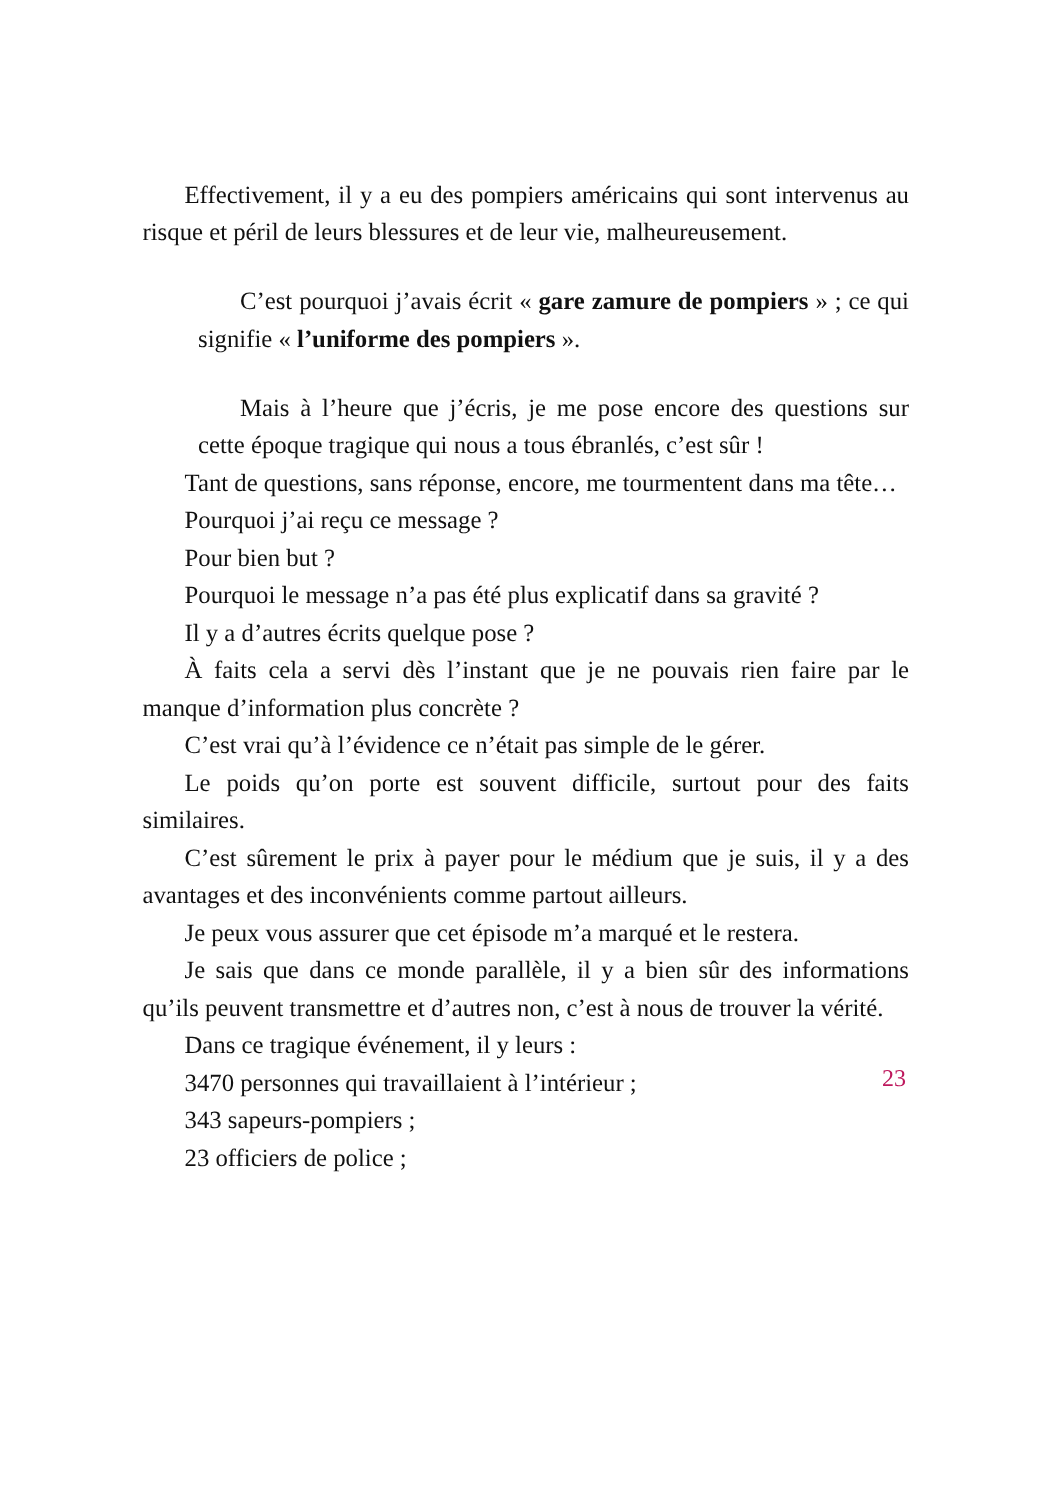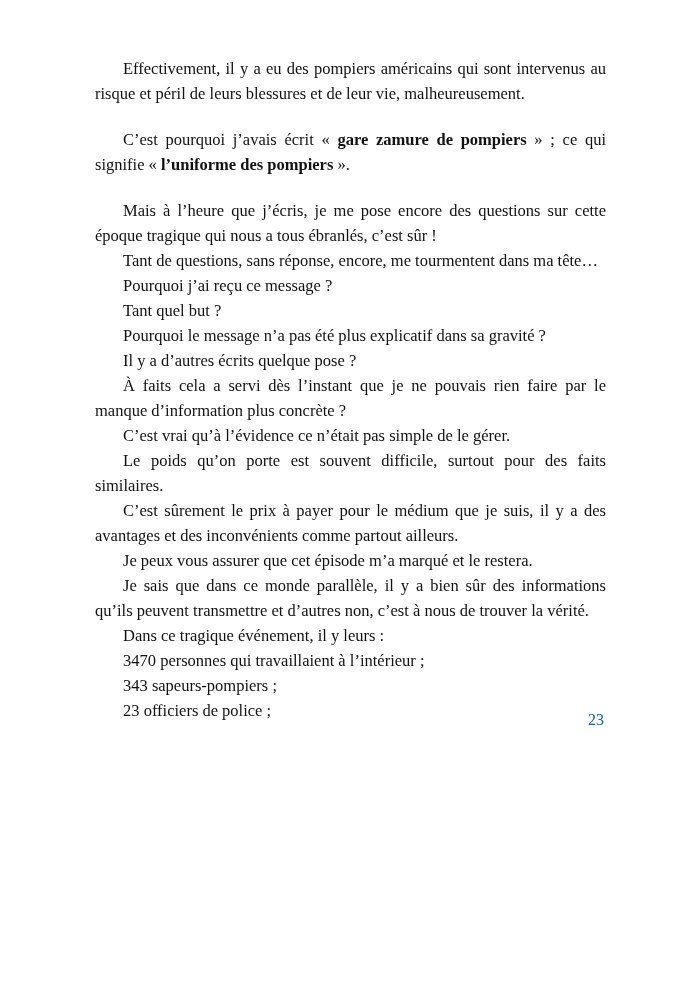--- a/index.html
+++ b/index.html
@@ -6,59 +6,60 @@
     margin: 0;
     padding: 0;
     background: #ffffff;
   }
   .book-page {
     position: relative;
     width: 700px;
     height: 788px;
     background: #ffffff;
     box-sizing: border-box;
-    padding: 56px 94px 0 95px;
+    padding: 117px 94px 0 95px;
     font-family: "Liberation Serif", "DejaVu Serif", serif;
     font-size: 16.5px;
     line-height: 25px;
     color: #111111;
     overflow: hidden;
   }
   .text-body p.para {
     margin: 0;
     text-indent: 28px;
     text-align: justify;
     text-justify: inter-word;
   }
   .text-body p.para.gap {
     margin-top: 21px;
+    margin-left: 37px;
   }
   .text-body .bold {
     font-weight: bold;
   }
   .page-number {
     position: absolute;
     right: 96px;
     bottom: 56px;
     font-size: 16px;
-    color: #0369a1;
+    color: #be185d;
     text-align: right;
   }
 </style>
 </head>
 <body>
 
 <div class="book-page">
   <div class="text-body">
       <p class="para"><span>Effectivement, il y a eu des pompiers américains qui sont intervenus au risque et péril de leurs blessures et de leur vie, malheureusement.</span></p>
       <p class="para gap"><span>C’est pourquoi j’avais écrit « </span><span class="bold">gare zamure de pompiers</span><span> » ; ce qui signifie « </span><span class="bold">l’uniforme des pompiers</span><span> ».</span></p>
       <p class="para gap"><span>Mais à l’heure que j’écris, je me pose encore des questions sur cette époque tragique qui nous a tous ébranlés, c’est sûr !</span></p>
       <p class="para"><span>Tant de questions, sans réponse, encore, me tourmentent dans ma tête…</span></p>
       <p class="para"><span>Pourquoi j’ai reçu ce message ?</span></p>
-      <p class="para"><span>Tant quel but ?</span></p>
+      <p class="para"><span>Pour bien but ?</span></p>
       <p class="para"><span>Pourquoi le message n’a pas été plus explicatif dans sa gravité ?</span></p>
       <p class="para"><span>Il y a d’autres écrits quelque pose ?</span></p>
       <p class="para"><span>À faits cela a servi dès l’instant que je ne pouvais rien faire par le manque d’information plus concrète ?</span></p>
       <p class="para"><span>C’est vrai qu’à l’évidence ce n’était pas simple de le gérer.</span></p>
       <p class="para"><span>Le poids qu’on porte est souvent difficile, surtout pour des faits similaires.</span></p>
       <p class="para"><span>C’est sûrement le prix à payer pour le médium que je suis, il y a des avantages et des inconvénients comme partout ailleurs.</span></p>
       <p class="para"><span>Je peux vous assurer que cet épisode m’a marqué et le restera.</span></p>
       <p class="para"><span>Je sais que dans ce monde parallèle, il y a bien sûr des informations qu’ils peuvent transmettre et d’autres non, c’est à nous de trouver la vérité.</span></p>
       <p class="para"><span>Dans ce tragique événement, il y leurs :</span></p>
       <p class="para"><span>3470 personnes qui travaillaient à l’intérieur ;</span></p>

